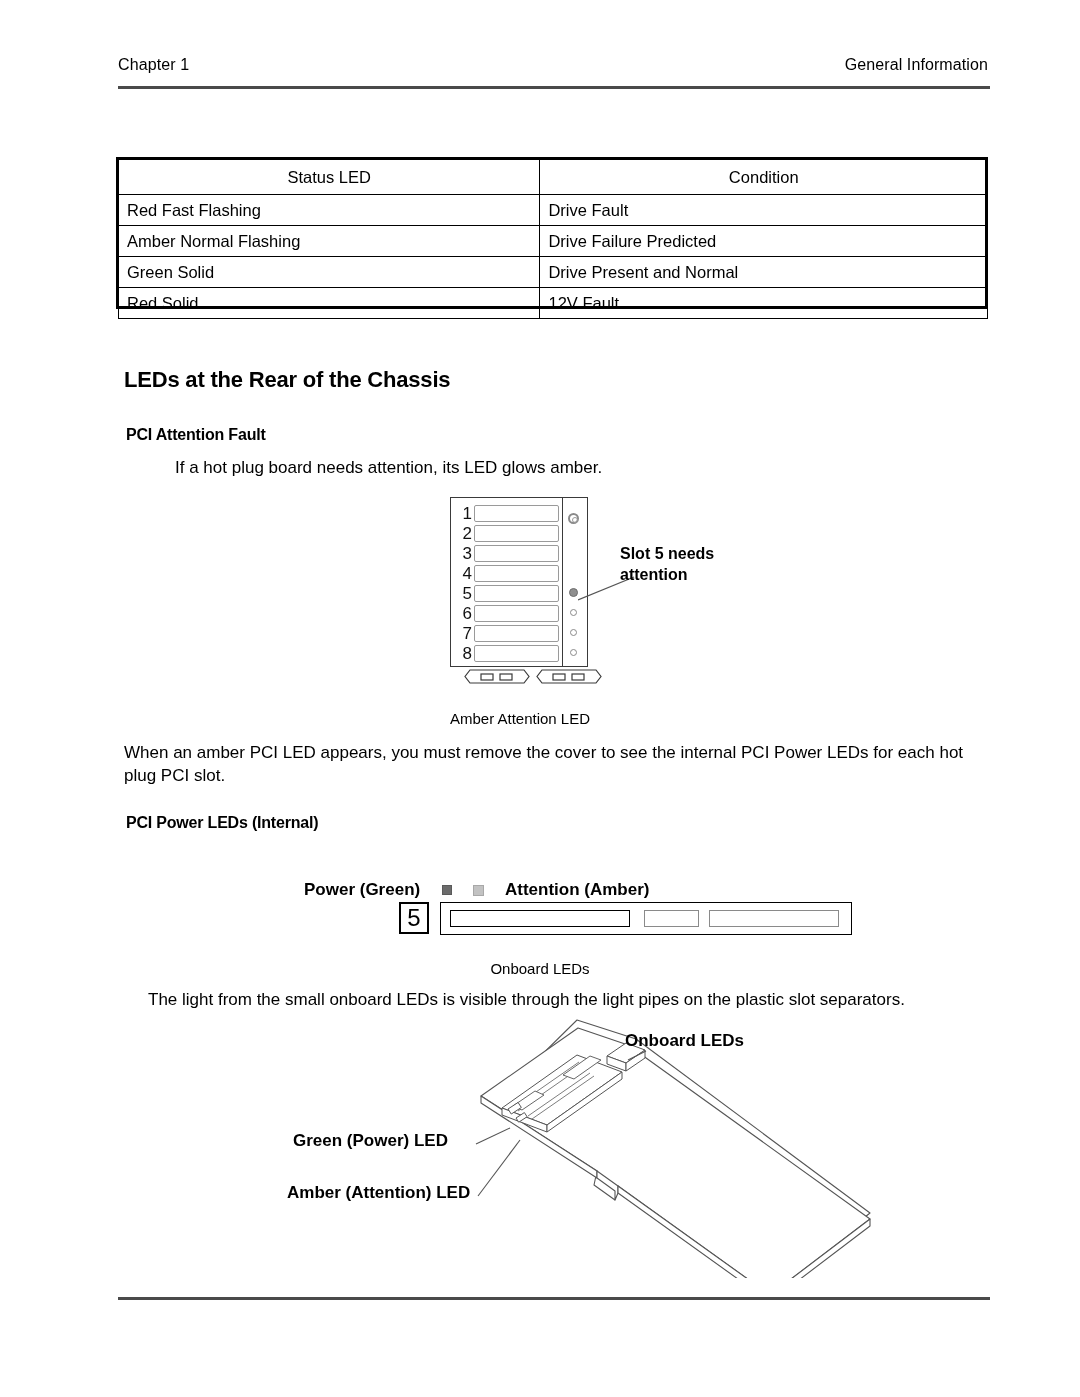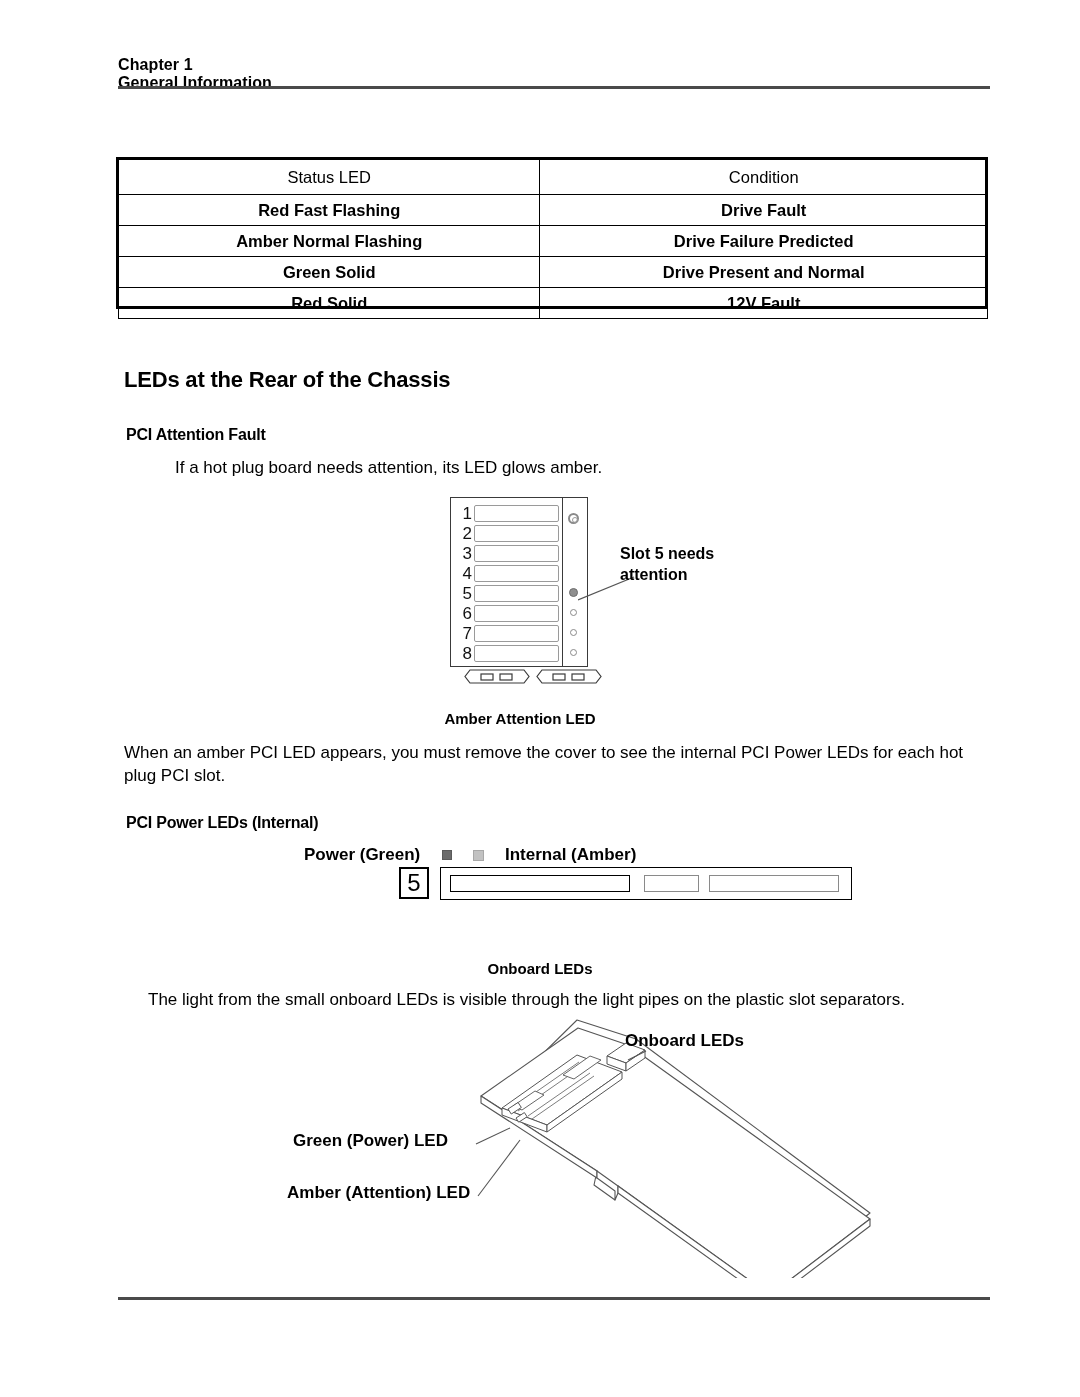--- a/index.html
+++ b/index.html
@@ -24,23 +24,22 @@
   
   .page-header {
     position: absolute;
     left: 118px;
     top: 56px;
     width: 870px;
     display: flex;
     justify-content: space-between;
     align-items: baseline;
     font-size: 16px;
-    font-weight: bold;
+    font-weight: normal;
     letter-spacing: 0.1px;
-    flex-direction: column;
   }
   .header-rule {
     position: absolute;
     left: 118px;
     top: 86px;
     width: 872px;
     height: 3px;
     background: #4a4a4a;
   }
 
@@ -60,22 +59,22 @@
     height: 28px;
     padding: 1px 8px;
     vertical-align: middle;
   }
   .status-table th {
     text-align: center;
     font-weight: normal;
     height: 32px;
   }
   .status-table td {
-    text-align: center;
-    font-weight: bold;
+    text-align: left;
+    font-weight: normal;
   }
   .status-table col.c1 { width: 48.5%; }
   .status-table col.c2 { width: 51.5%; }
   .table-outer {
     position: absolute;
     left: 116px;
     top: 157px;
     width: 872px;
     height: 152px;
     border: 3px solid #000;
@@ -101,21 +100,21 @@
   }
   .body-text {
     position: absolute;
     font-size: 17px;
     line-height: 23px;
     font-weight: normal;
   }
   .caption {
     position: absolute;
     font-size: 15px;
-    font-weight: bold;
+    font-weight: normal;
     text-align: center;
   }
 
   
   .chassis {
     position: absolute;
     left: 450px;
     top: 497px;
     width: 140px;
     height: 172px;
@@ -205,21 +204,21 @@
     position: absolute;
     width: 66px;
     height: 15px;
     top: 172px;
   }
 
   
   .onboard-diagram {
     position: absolute;
     left: 300px;
-    top: 845px;
+    top: 880px;
     width: 560px;
     height: 60px;
     text-decoration: underline;
   }
   .lbl-power {
     position: absolute;
     left: 4px; top: 0px;
     font-size: 17px;
     font-weight: bold;
     white-space: nowrap;
@@ -411,21 +410,21 @@
   <div class="caption" style="left:340px; top:710px; width:360px;">Amber Attention LED</div>
 
   <div class="body-text" style="left:124px; top:741px; width:866px;">When an amber PCI LED appears, you must remove the cover to see the internal PCI Power LEDs for each hot plug PCI slot.</div>
 
   <div class="h2" style="top:814px;">PCI Power LEDs (Internal)</div>
 
   <div class="onboard-diagram">
     <div class="lbl-power">Power (Green)</div>
     <div class="sq-green"></div>
     <div class="sq-amber"></div>
-    <div class="lbl-attention">Internal (Amber)</div>
+    <div class="lbl-attention">Attention (Amber)</div>
     <div class="slot-num-box">5</div>
     <div class="slot-bar-outer">
       <div class="bar-seg a"></div>
       <div class="bar-seg b"></div>
       <div class="bar-seg c"></div>
     </div>
   </div>
 
   <div class="caption" style="left:390px; top:960px; width:300px;">Onboard LEDs</div>
 

